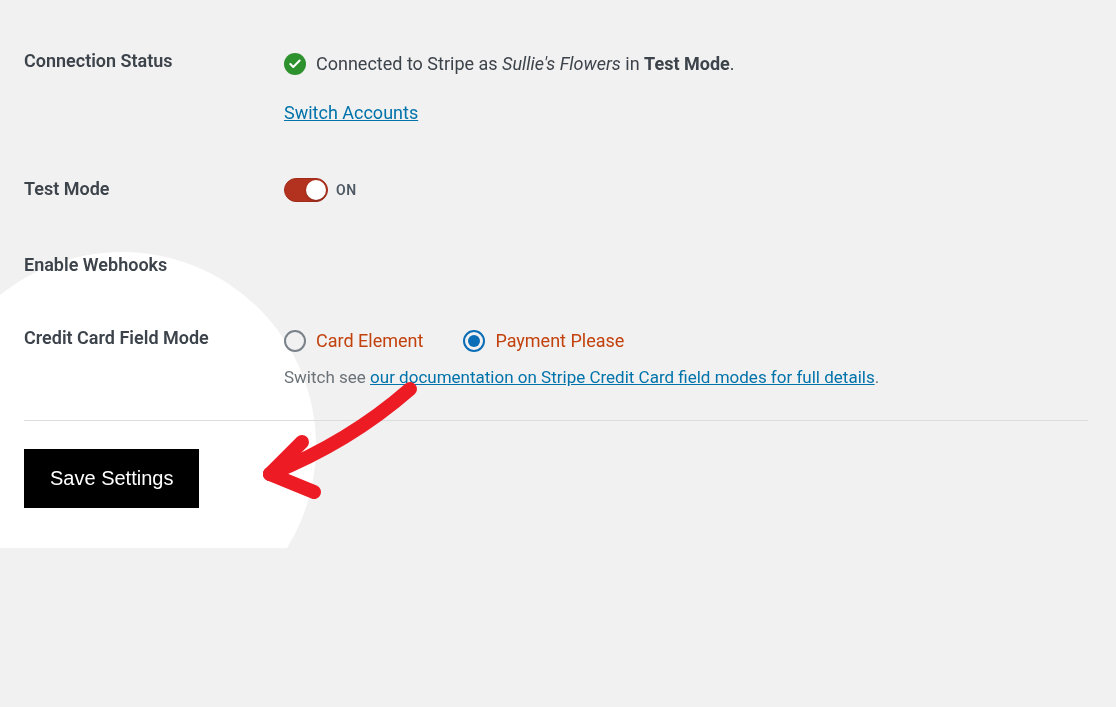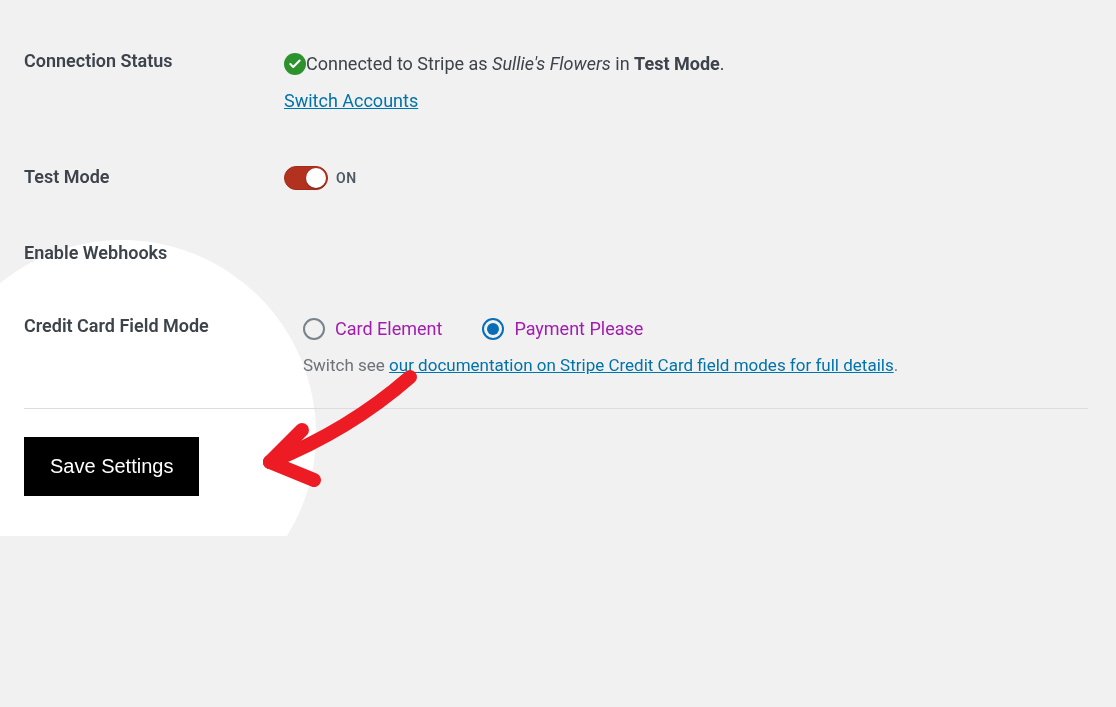--- a/index.html
+++ b/index.html
@@ -29,35 +29,36 @@
   }
   .field-col {
     flex: 1 1 auto;
     font-size: 18px;
     color: #5c6368;
     line-height: 1.5;
   }
   .status-line {
     display: flex;
     align-items: center;
+    gap: 10px;
     color: #3c434a;
     font-size: 18px;
   }
   .check-icon {
     width: 22px;
     height: 22px;
     border-radius: 50%;
     background: #2d912d;
     display: inline-flex;
     align-items: center;
     justify-content: center;
   }
   .check-icon svg { display: block; }
   .switch-link {
-    margin-top: 10px;
+    margin-top: 22px;
     display: inline-block;
   }
   a.link {
     color: #0073aa;
     text-decoration: underline;
     cursor: pointer;
   }
   .italic { font-style: italic; }
   .bold { font-weight: 700; }
   
@@ -130,21 +131,21 @@
     border-color: #0a6db6;
   }
   .radio-circle.checked::after {
     content: '';
     position: absolute;
     top: 3px; left: 3px;
     width: 12px; height: 12px;
     border-radius: 50%;
     background: #0a6db6;
   }
-  .radio-label { font-size: 18px; color: #a21caf; }
+  .radio-label { font-size: 18px; color: #c2410c; }
   hr.sep {
     border: none;
     border-top: 1px solid #dcdcde;
     margin: 12px 0 28px 0;
   }
   .save-btn {
     display: inline-block;
     background: #000000;
     color: #fff;
     font-size: 20px;
@@ -215,21 +216,21 @@
         </div>
       </div>
     </div>
 
     
     <div class="row">
       <div class="label-col">Enable Webhooks</div>
     </div>
 
     
-    <div class="row" style="padding-bottom:18px;gap:19px;">
+    <div class="row" style="padding-bottom:18px;">
       <div class="label-col">Credit Card Field Mode</div>
       <div class="field-col">
         <div class="radio-group">
           <span class="radio-item">
             <span class="radio-circle"></span>
             <span class="radio-label">Card Element</span>
           </span>
           <span class="radio-item">
             <span class="radio-circle checked"></span>
             <span class="radio-label">Payment Please</span>

